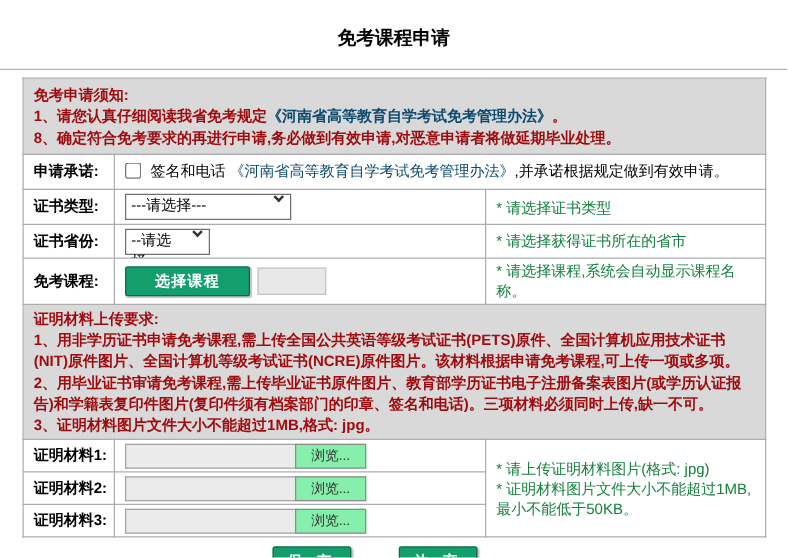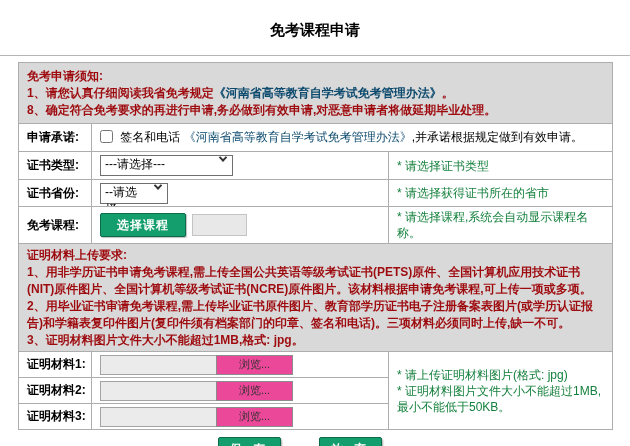--- a/index.html
+++ b/index.html
@@ -75,42 +75,42 @@
     background: #149e6d;
     color: #fff;
     font-weight: bold;
     font-size: 12px;
     border: 1px solid #0c6b49;
     border-radius: 2px;
     cursor: pointer;
     font-family: inherit;
   }
   .btn-choose {
-    width: 86px; height: 24px;
+    width: 100px; height: 24px;
     letter-spacing: 1px;
     box-shadow: 1px 1px 1px rgba(0,0,0,0.25);
   }
   .course-box {
     display: inline-block;
     width: 55px; height: 22px;
     background: #e8e8e8;
     border: 1px solid #c4c4c4;
     margin-left: 6px;
     vertical-align: middle;
   }
   .file-ctl { display: flex; width: 193px; height: 20px; }
   .file-field {
     flex: 1;
     background: #ebebeb;
     border: 1px solid #a3a3a3;
     border-right: none;
   }
   .btn-browse {
-    width: 77px;
-    background: #ec4899;
+    width: 57px;
+    background: #86efac;
     border: 1px solid #8c8c8c;
     font-size: 11px;
     color: #333;
     cursor: pointer;
     font-family: inherit;
   }
   .upload-note-cell { vertical-align: middle; margin-top: 25px; }
   .actions {
     display: flex;
     justify-content: center;

